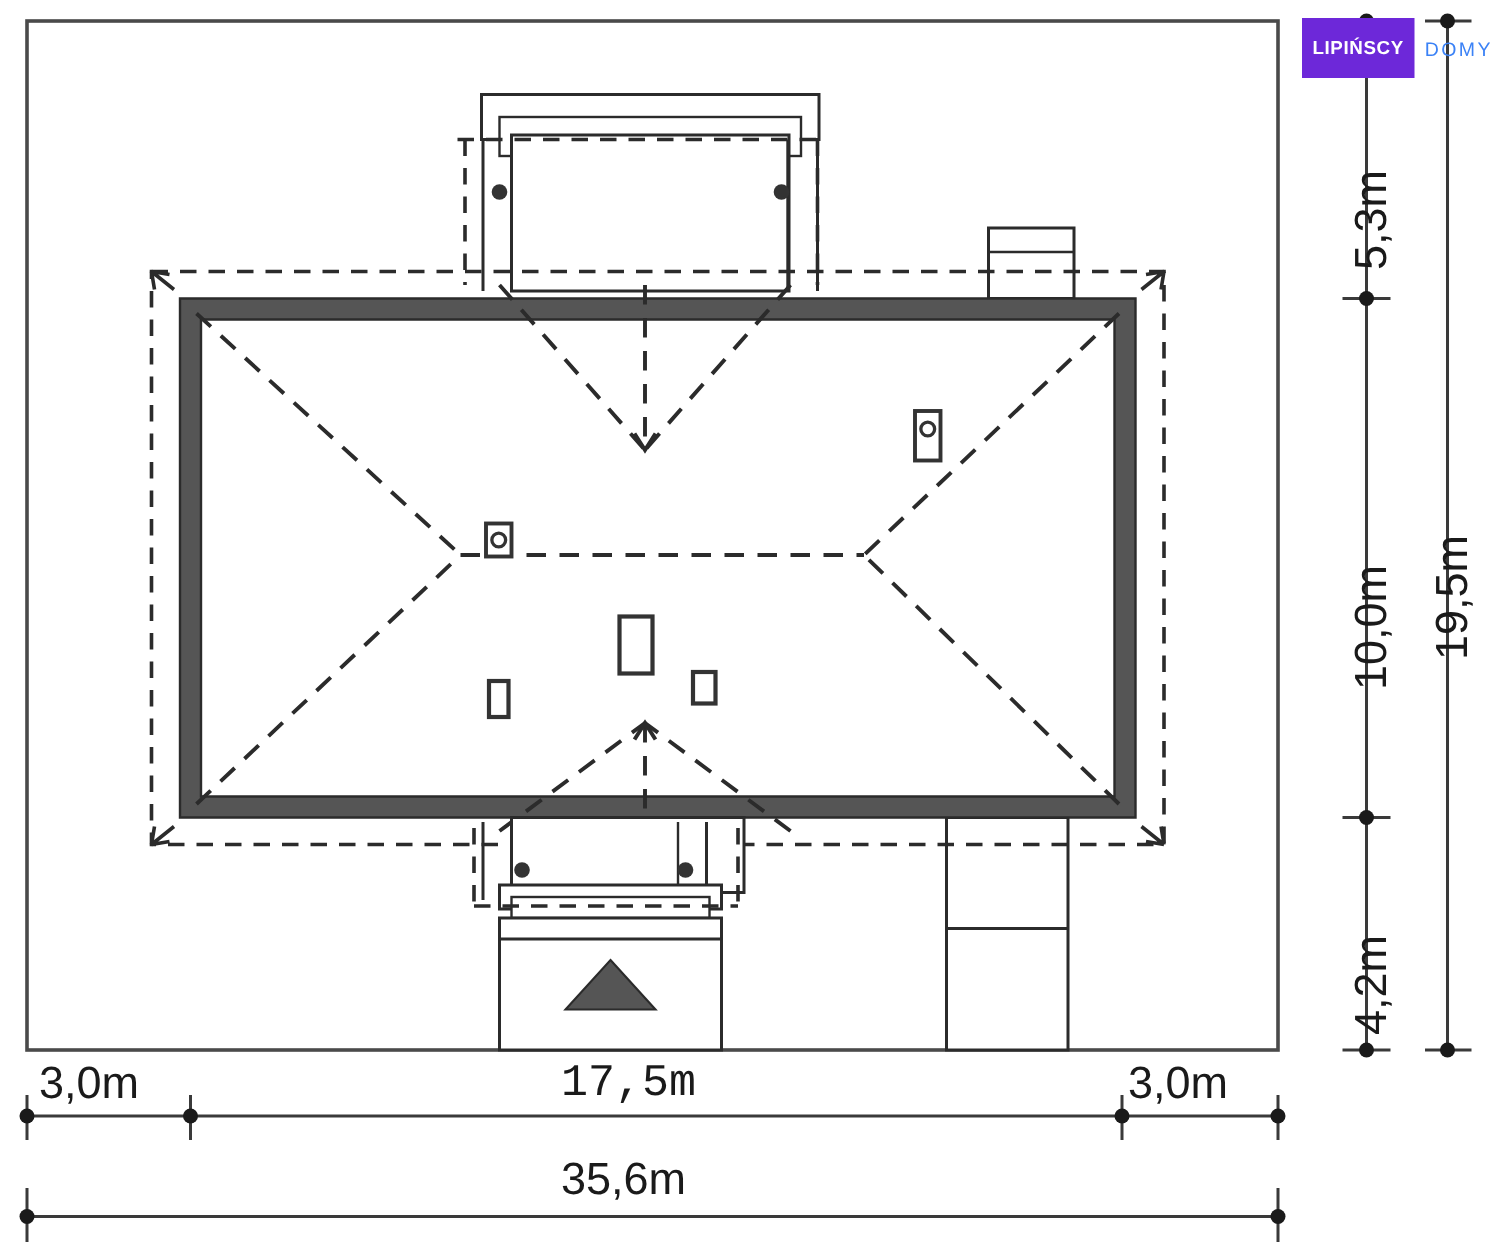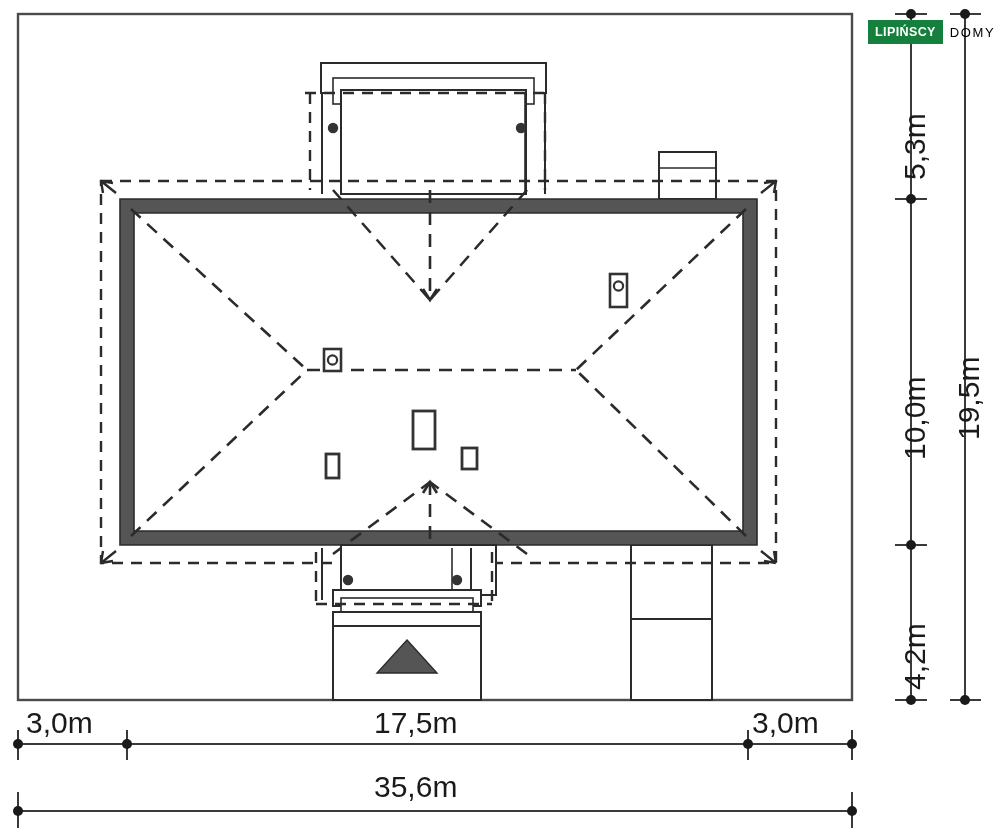--- a/index.html
+++ b/index.html
@@ -21,32 +21,32 @@
     width: 995px; height: 839px;
   }
   
   #logo {
     position: absolute;
     left: 868px; top: 20px;
     display: flex; align-items: center;
     height: 24px;
   }
   #logo .mark {
-    background: #15803d;
+    background: #6d28d9;
     color: #ffffff;
     font-weight: bold;
     font-size: 12.5px;
     letter-spacing: 0.4px;
     padding: 4px 7px 4px 7px;
     line-height: 1;
-    height: 24px;
+    height: 40px;
     display: flex; align-items: center;
   }
   #logo .word {
-    color: #000000;
+    color: #3b82f6;
     font-size: 13px;
     letter-spacing: 1.6px;
     margin-left: 7px;
     line-height: 1;
   }
   
   .dim {
     position: absolute;
     font-size: 30px;
     color: #1a1a1a;
@@ -228,21 +228,21 @@
       <circle cx="965" cy="700" r="5"></circle>
     </g>
   </svg>
 
   <div id="logo">
     <span class="mark">LIPIŃSCY</span>
     <span class="word">DOMY</span>
   </div>
 
   <div class="dim" style="left:26px; top:708px;">3,0m</div>
-  <div class="dim" style="left:374px; top:708px;">17,5m</div>
+  <div class="dim" style="left:374px; top:708px;font-family:Liberation Mono, monospace;">17,5m</div>
   <div class="dim" style="left:752px; top:708px;">3,0m</div>
   <div class="dim" style="left:374px; top:772px;">35,6m</div>
 
   <div class="dim vert" style="left:900px; top:180px;">5,3m</div>
   <div class="dim vert" style="left:900px; top:460px;">10,0m</div>
   <div class="dim vert" style="left:900px; top:690px;">4,2m</div>
   <div class="dim vert" style="left:954px; top:440px;">19,5m</div>
 
 </div>
 

